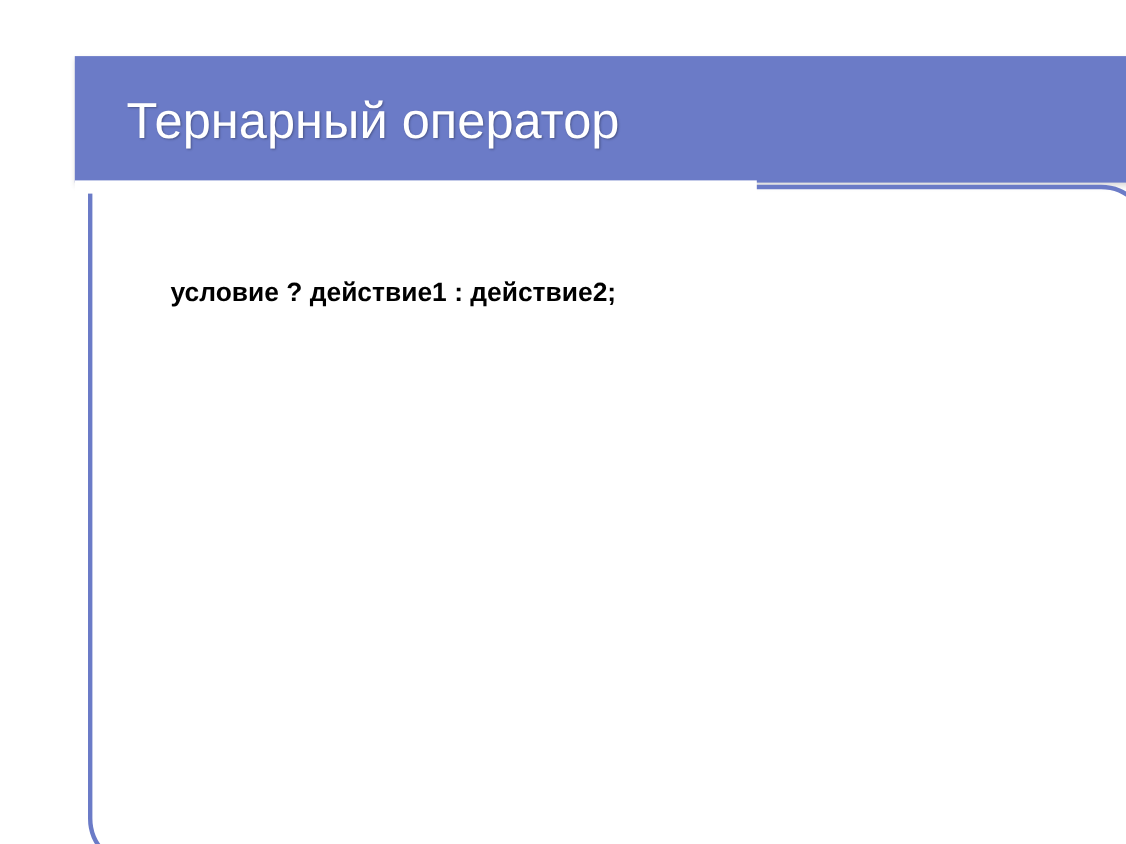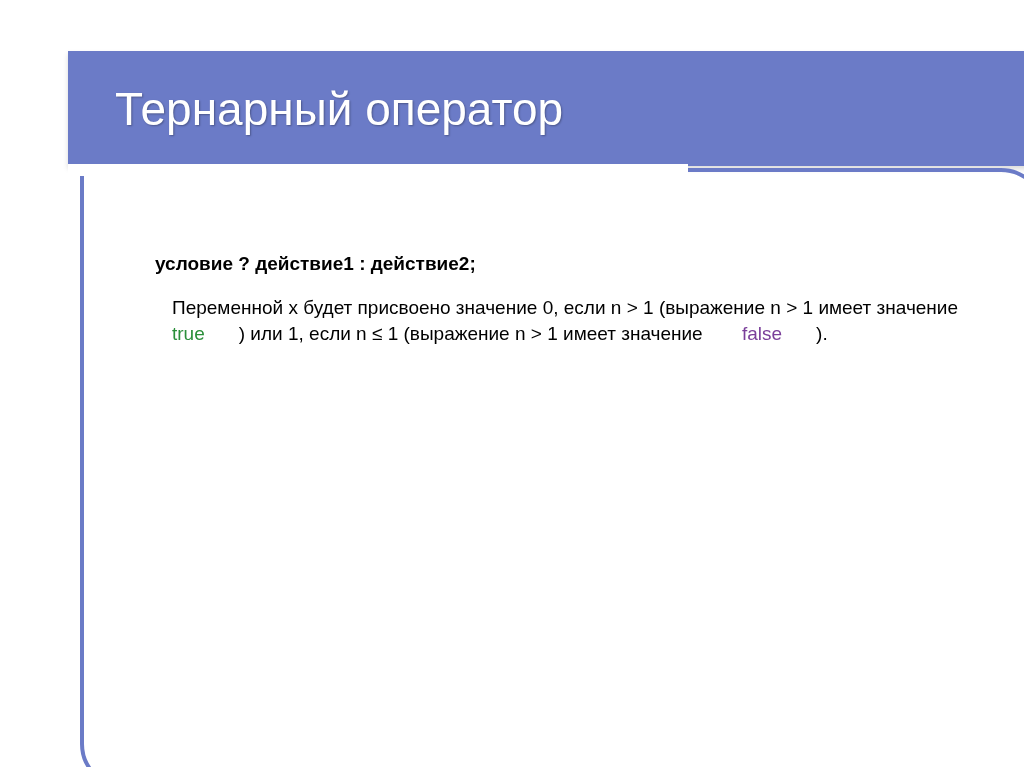--- a/index.html
+++ b/index.html
@@ -52,21 +52,21 @@
       left: 0;
       width: 620px;
       height: 12px;
       background: #ffffff;
     }
     .content {
       position: absolute;
       top: 165px;
       left: 70px;
       right: 70px;
-      font-size: 19px;
+      font-size: 24px;
       color: #000000;
       line-height: 1.45;
     }
     .syntax-line {
       font-weight: bold;
       margin-bottom: 10px;
     }
     .example-label {
       margin-bottom: 38px;
     }
@@ -93,17 +93,14 @@
 <div class="slide">
   <div class="header-bar">
     <h1 class="title">Тернарный оператор</h1>
   </div>
 
   <div class="frame"></div>
   <div class="frame-top-cut"></div>
 
   <div class="content">
     <p class="syntax-line">условие ? действие1 : действие2;</p>
-    <p class="explanation">
-      <span>Переменной x будет присвоено значение 0, если n &gt; 1 (выражение n &gt; 1 имеет значение </span><span class="kw-true">true</span><span>) или 1, если n ≤ 1 (выражение n &gt; 1 имеет значение </span><span class="kw-false">false</span><span>).</span>
-    </p>
   </div>
 </div>
 
 </body></html>

